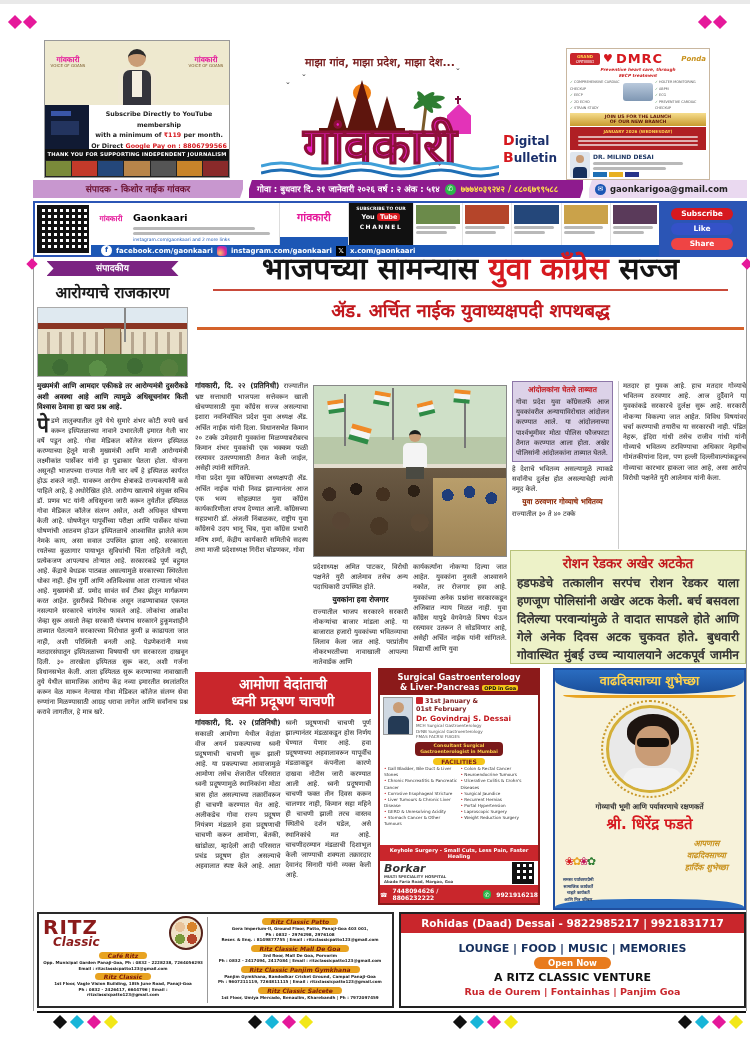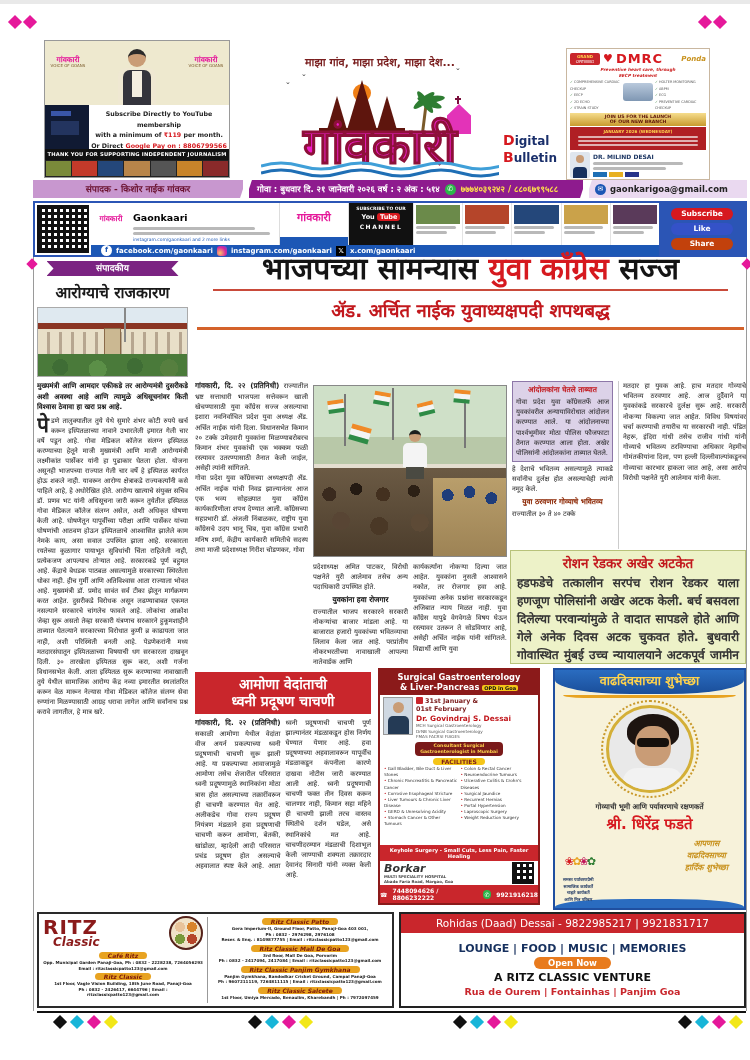--- a/index.html
+++ b/index.html
@@ -243,21 +243,21 @@
       radial-gradient(circle at 30% 70%, #7a9a3a 0 5px, transparent 5px),
       radial-gradient(circle at 70% 70%, #b5452a 0 5px, transparent 5px),
       #f0e2c8; margin-left:auto; }
   .rz-pill { display:block; margin:2px auto 1px; width:fit-content; background:#e8a321; color:#7a1508; font-size:6px; font-weight:800; font-style:italic; padding:0 9px; border-radius:7px; }
   .rz-lines { font-size:4.1px; color:#222; text-align:center; line-height:1.35; font-weight:600; }
   .rz-div { width:1px; background:#999; margin:3px 0; }
   .rz-right { flex:1; padding:2px 4px; }
 
   
   #cat { left:399px; top:908px; width:347px; height:96px; border:2px solid #222; background:#fff; }
-  .cat-bar { height:19px; background:#c9262c; color:#fff; font-size:10.5px; font-weight:400; text-align:center; line-height:19px; }
+  .cat-bar { height:19px; background:#c9262c; color:#fff; font-size:10.5px; font-weight:700; text-align:center; line-height:19px; }
   .cat-body { display:flex; height:73px; }
   .cat-logo { width:122px; position:relative; }
   .cat-orange { position:absolute; left:34px; top:2px; width:34px; height:34px; border-radius:50%; background:#f08a28; }
   .cat-hair { position:absolute; left:26px; top:0; width:30px; height:30px; border-radius:50%; background:#162a5e; }
   .cat-hair2 { position:absolute; left:46px; top:8px; width:20px; height:22px; border-radius:50%; background:#162a5e; }
   .cat-face { position:absolute; left:38px; top:10px; width:13px; height:17px; border-radius:50%; background:#f4e3d0; }
   .cat-name { position:absolute; left:4px; top:36px; font-size:17px; font-weight:900; font-style:italic; color:#111; }
   .cat-ye { font-size:8px; vertical-align:top; }
   .cat-sub { position:absolute; left:4px; top:58px; font-size:5.3px; color:#333; font-weight:700; }
   .cat-right { flex:1; display:flex; flex-direction:column; align-items:center; justify-content:center; gap:2px; }
@@ -453,21 +453,21 @@
         <span>facebook.com/gaonkaari</span>
         <span class="ig"></span>
         <span>instagram.com/gaonkaari</span>
         <span class="xx">𝕏</span>
         <span>x.com/gaonkaari</span>
       </div>
     </div>
     <div class="soc-right">
       <div class="pill" style="background:#d6191f">Subscribe</div>
       <div class="pill" style="background:#3452c8">Like</div>
-      <div class="pill" style="background:#c2410c">Share</div>
+      <div class="pill" style="background:#ef4444">Share</div>
     </div>
   </div>
 
   <div class="abs vline" style="left:33px;top:253px;height:754px"></div>
   <div class="abs vline" style="left:746px;top:253px;height:754px"></div>
   <span class="abs dia mag" style="left:28px;top:256px;width:8px;height:8px"></span>
   <span class="abs dia mag" style="left:743px;top:256px;width:8px;height:8px"></span>
 
   <div id="edit" class="abs">
     <div class="ribbon">संपादकीय</div>

